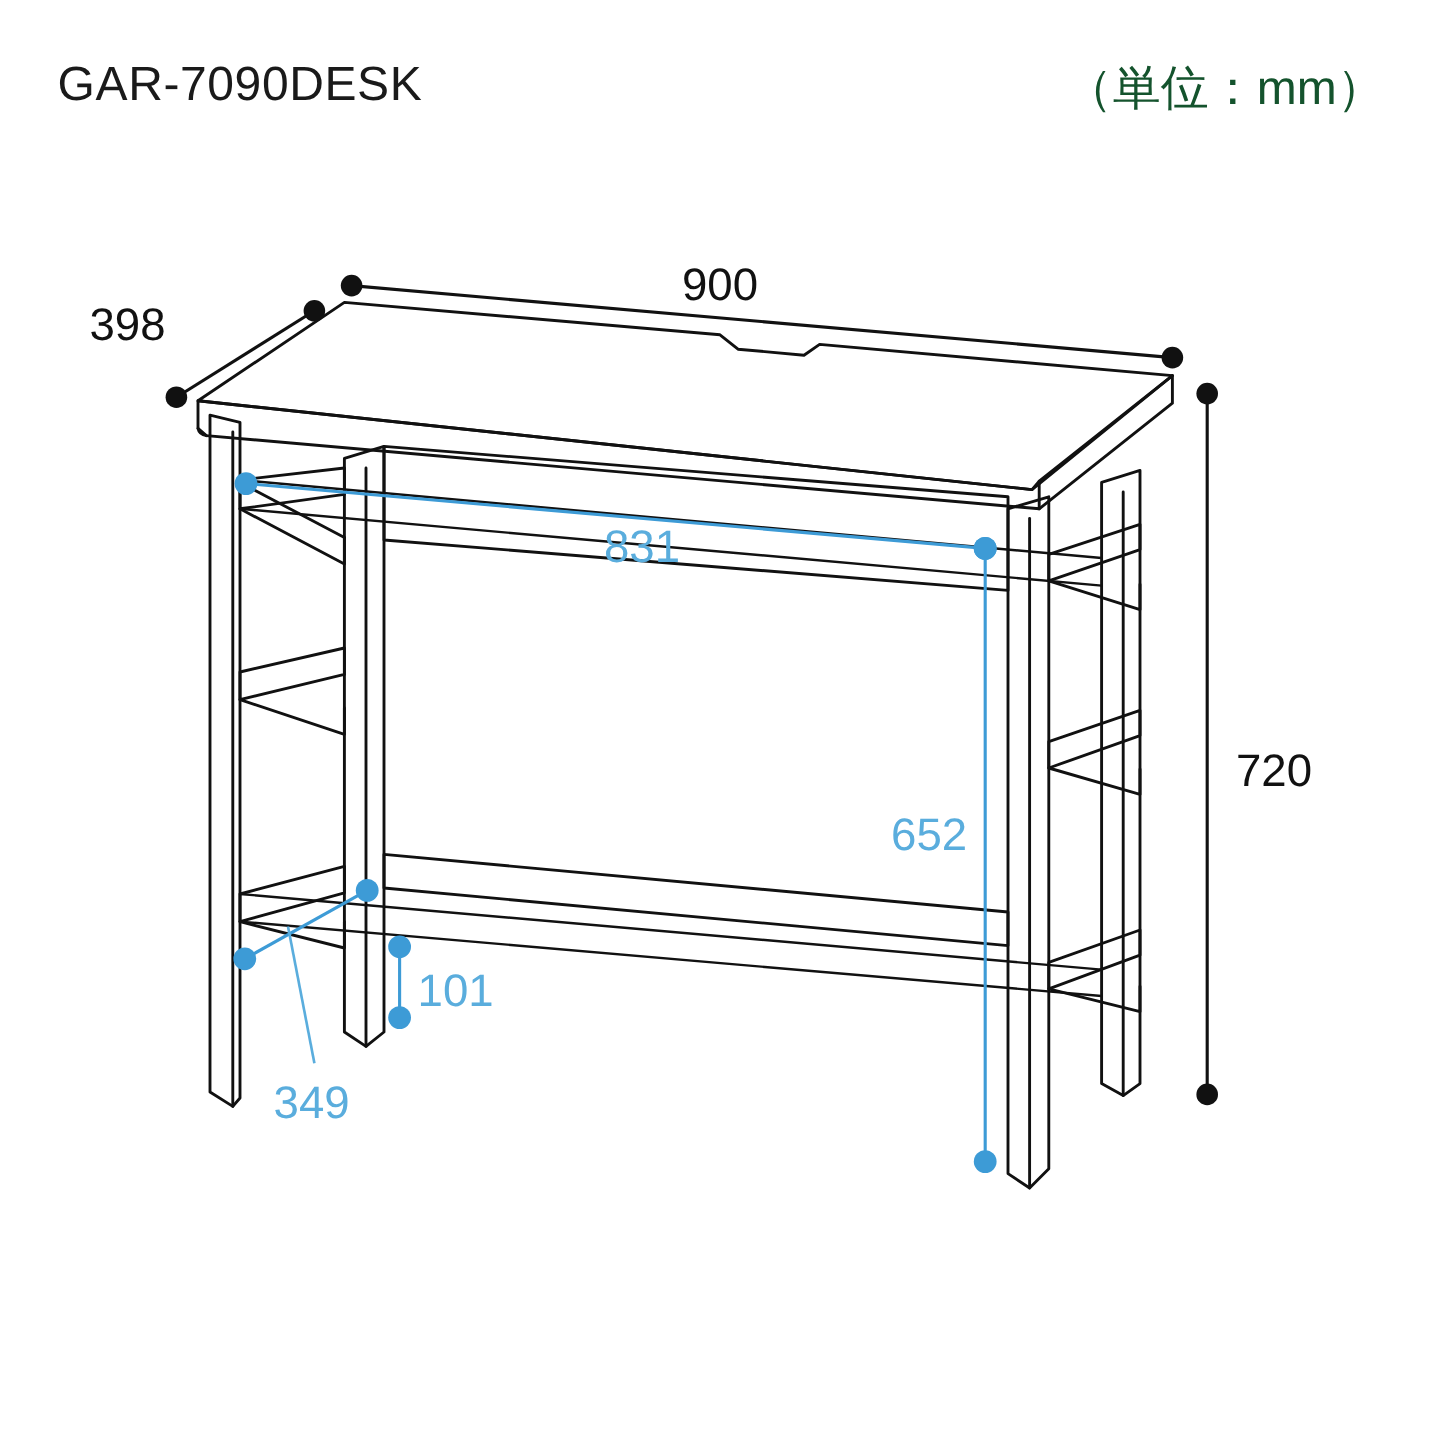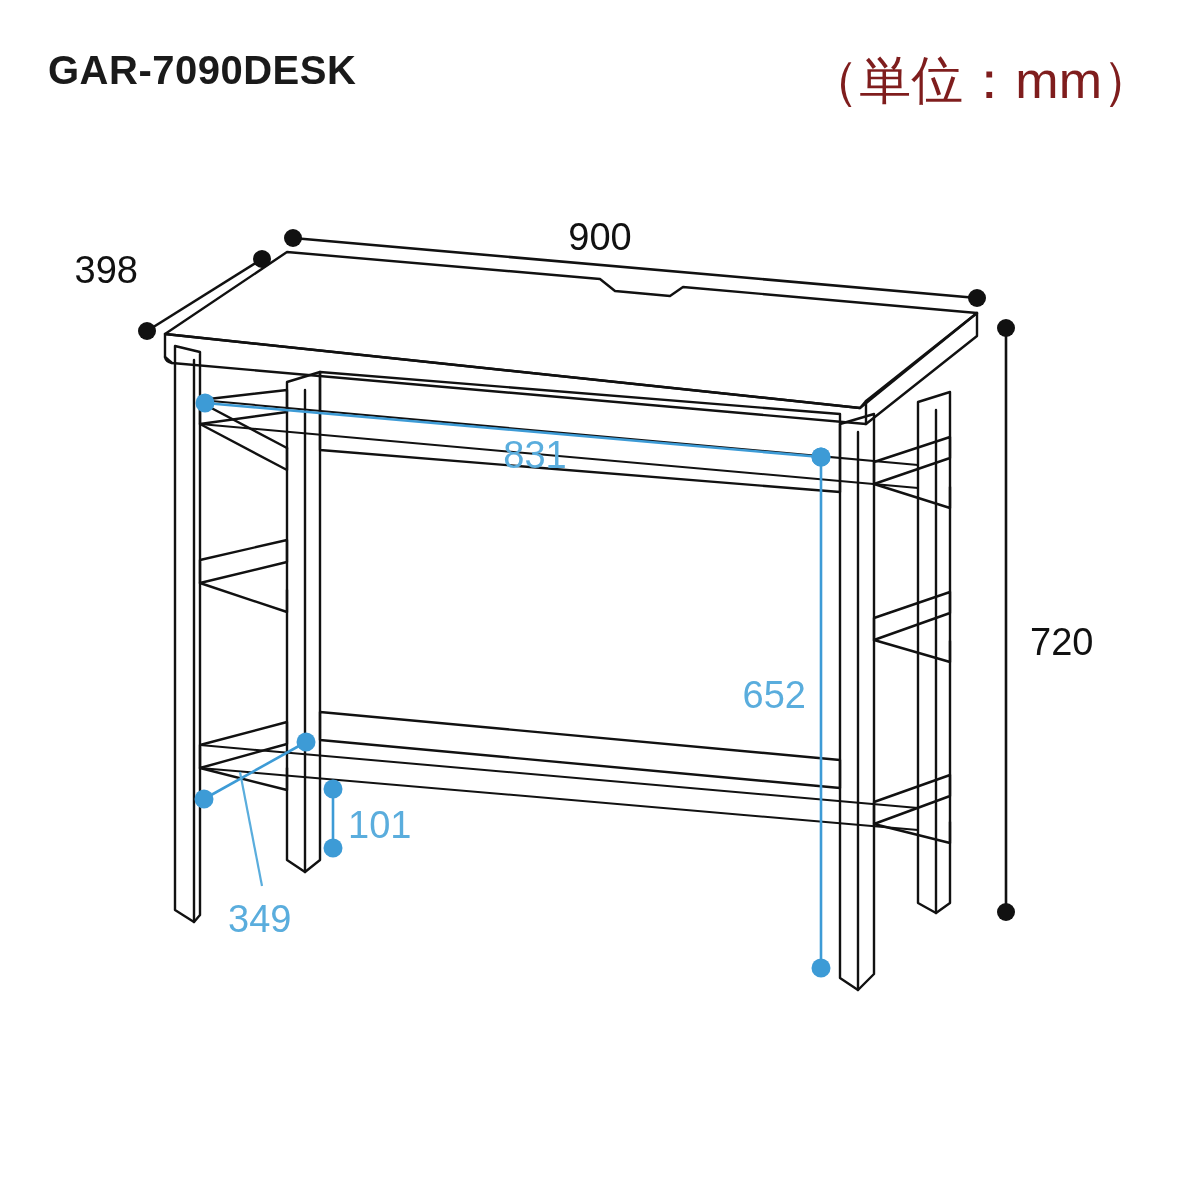--- a/index.html
+++ b/index.html
@@ -25,32 +25,32 @@
     top: 0;
     left: 0;
     width: 1200px;
     height: 130px;
   }
   .hdr-title {
     position: absolute;
     left: 48px;
     top: 48px;
     font-size: 40px;
-    font-weight: 700;
+    font-weight: 400;
     color: #1a1a1a;
     letter-spacing: 0.5px;
     white-space: nowrap;
   }
   .hdr-unit {
     position: absolute;
     right: 46px;
     top: 46px;
-    font-size: 52px;
+    font-size: 40px;
     font-weight: 400;
-    color: #7f1d1d;
+    color: #14532d;
     white-space: nowrap;
   }
   svg#drawing {
     position: absolute;
     left: 0;
     top: 0;
     width: 1200px;
     height: 1200px;
     display: block;
   }

